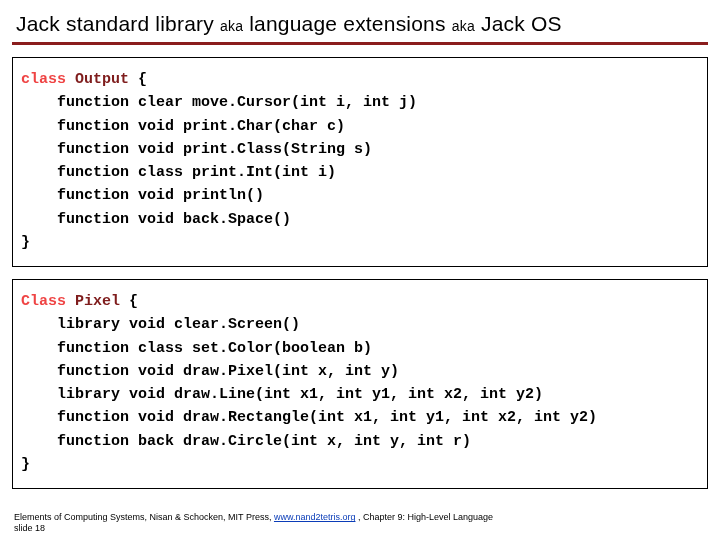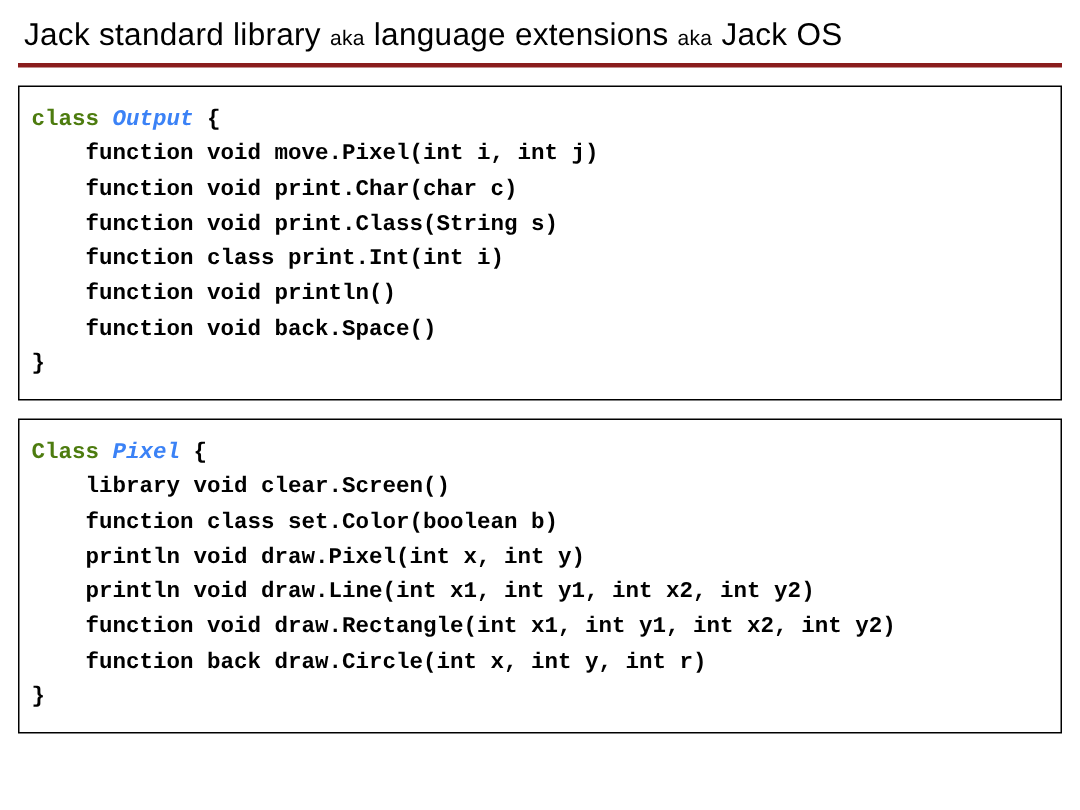--- a/index.html
+++ b/index.html
@@ -32,22 +32,22 @@
     border: 1.5px solid #000;
     margin-top: 12px;
     padding: 10px 8px 12px 8px;
     font-family: "Courier New", Courier, monospace;
     font-size: 15px;
     font-weight: bold;
     line-height: 1.55;
     white-space: pre;
     color: #000;
   }
-  .kw-cls { color: #4d7c0f; }
-  .name-g { color: #3b82f6; font-style: italic; }
+  .kw-cls { color: #ef4444; }
+  .name-g { color: #7f1d1d; }
   .footer {
     position: absolute;
     left: 14px;
     bottom: 6px;
     font-size: 9px;
     font-family: Verdana, Geneva, sans-serif;
     line-height: 1.2;
   }
   .footer a {
     color: #0b3db8;
@@ -57,31 +57,35 @@
 </head>
 <body>
 
 <div class="slide">
 
   <div class="title">
     <span>Jack standard library </span><span class="aka">aka</span><span> language extensions </span><span class="aka">aka</span><span> Jack OS</span>
   </div>
 
   <div class="codebox"><span><span class="kw-cls">class </span><span class="name-g">Output </span><span>{</span></span>
-<span>    function void move.Pixel(int i, int j)</span>
+<span>    function clear move.Cursor(int i, int j)</span>
 <span>    function void print.Char(char c)</span>
 <span>    function void print.Class(String s)</span>
 <span>    function class print.Int(int i)</span>
 <span>    function void println()</span>
 <span>    function void back.Space()</span>
 <span>}</span></div>
 
   <div class="codebox"><span><span class="kw-cls">Class </span><span class="name-g">Pixel </span><span>{</span></span>
 <span>    library void clear.Screen()</span>
 <span>    function class set.Color(boolean b)</span>
-<span>    println void draw.Pixel(int x, int y)</span>
-<span>    println void draw.Line(int x1, int y1, int x2, int y2)</span>
+<span>    function void draw.Pixel(int x, int y)</span>
+<span>    library void draw.Line(int x1, int y1, int x2, int y2)</span>
 <span>    function void draw.Rectangle(int x1, int y1, int x2, int y2)</span>
 <span>    function back draw.Circle(int x, int y, int r)</span>
 <span>}</span></div>
 
+  <div class="footer">
+    <span>Elements of Computing Systems, Nisan &amp; Schocken, MIT Press, </span><a href="#">www.nand2tetris.org</a><span> , Chapter 9: High-Level Language</span><br>
+    <span>slide 18</span>
+  </div>
 
 </div>
 
 </body></html>

